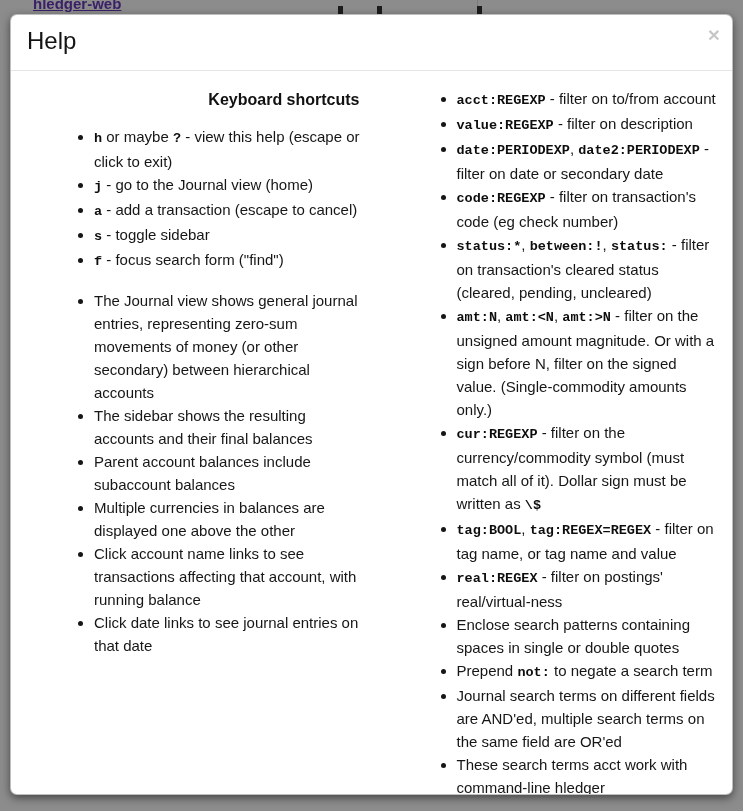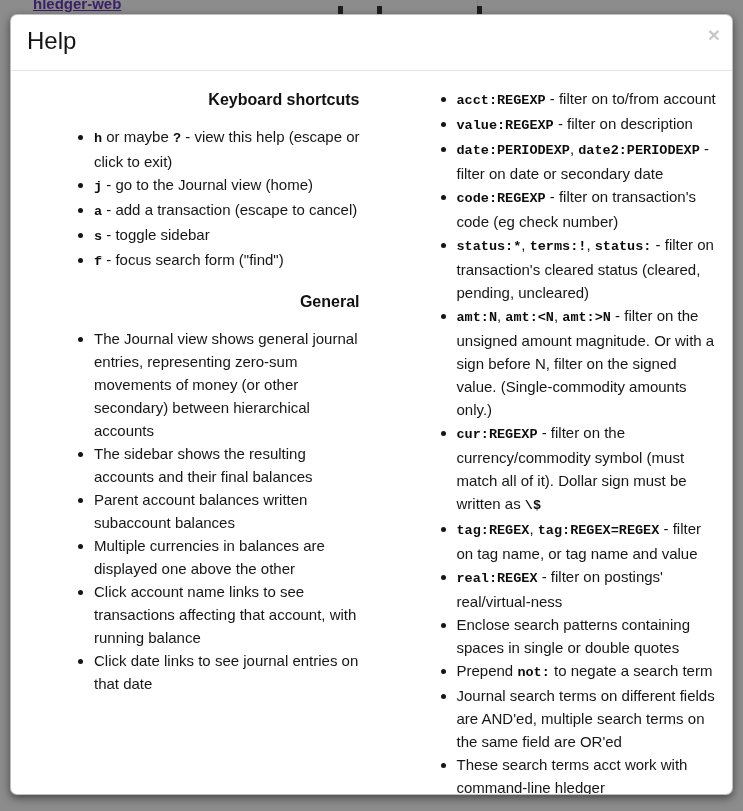--- a/index.html
+++ b/index.html
@@ -112,41 +112,40 @@
     <div class="col left">
       <h3 class="section-heading">Keyboard shortcuts</h3>
       <ul class="help-list">
           <li><code>h</code> or maybe <code>?</code> - view this help (escape or click to exit)</li>
           <li><code>j</code> - go to the Journal view (home)</li>
           <li><code>a</code> - add a transaction (escape to cancel)</li>
           <li><code>s</code> - toggle sidebar</li>
           <li><code>f</code> - focus search form ("find")</li>
         </ul>
 
-      <h3 class="section-heading">General</h3>
       <ul class="help-list">
           <li>The Journal view shows general journal entries, representing zero-sum movements of money (or other secondary) between hierarchical accounts</li>
           <li>The sidebar shows the resulting accounts and their final balances</li>
-          <li>Parent account balances written subaccount balances</li>
+          <li>Parent account balances include subaccount balances</li>
           <li>Multiple currencies in balances are displayed one above the other</li>
           <li>Click account name links to see transactions affecting that account, with running balance</li>
           <li>Click date links to see journal entries on that date</li>
         </ul>
     </div>
 
     <div class="col right">
       <ul class="help-list">
           <li><code>acct:REGEXP</code> - filter on to/from account</li>
           <li><code>value:REGEXP</code> - filter on description</li>
           <li><code>date:PERIODEXP</code>, <code>date2:PERIODEXP</code> - filter on date or secondary date</li>
           <li><code>code:REGEXP</code> - filter on transaction's code (eg check number)</li>
-          <li><code>status:*</code>, <code>terms:!</code>, <code>status:</code> - filter on transaction's cleared status (cleared, pending, uncleared)</li>
+          <li><code>status:*</code>, <code>between:!</code>, <code>status:</code> - filter on transaction's cleared status (cleared, pending, uncleared)</li>
           <li><code>amt:N</code>, <code>amt:&lt;N</code>, <code>amt:&gt;N</code> - filter on the unsigned amount magnitude. Or with a sign before N, filter on the signed value. (Single-commodity amounts only.)</li>
           <li><code>cur:REGEXP</code> - filter on the currency/commodity symbol (must match all of it). Dollar sign must be written as <code>\$</code></li>
-          <li><code>tag:REGEX</code>, <code>tag:REGEX=REGEX</code> - filter on tag name, or tag name and value</li>
+          <li><code>tag:BOOL</code>, <code>tag:REGEX=REGEX</code> - filter on tag name, or tag name and value</li>
           <li><code>real:REGEX</code> - filter on postings' real/virtual-ness</li>
           <li>Enclose search patterns containing spaces in single or double quotes</li>
           <li>Prepend <code>not:</code> to negate a search term</li>
           <li>Journal search terms on different fields are AND'ed, multiple search terms on the same field are OR'ed</li>
           <li>These search terms acct work with command-line hledger</li>
         </ul>
     </div>
   </div>
 </div>
 

